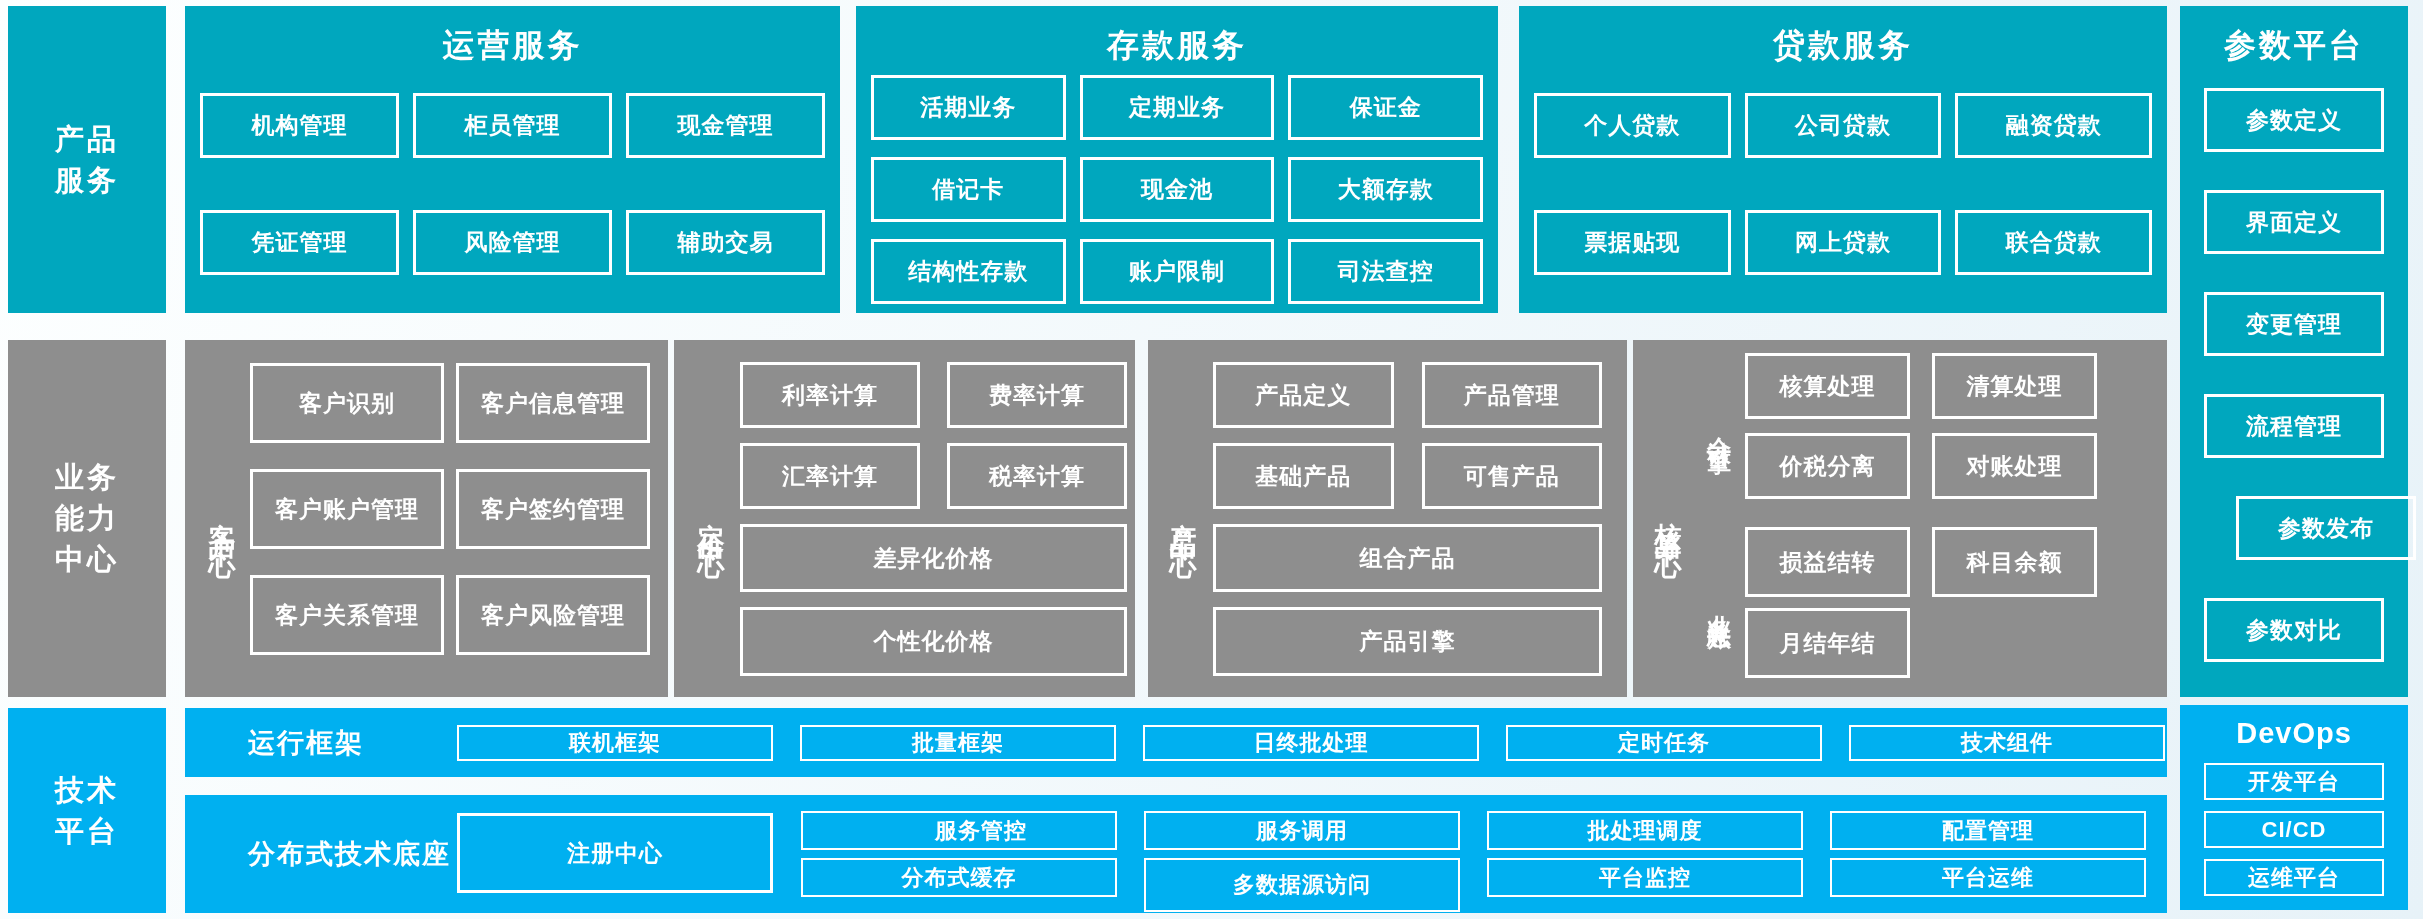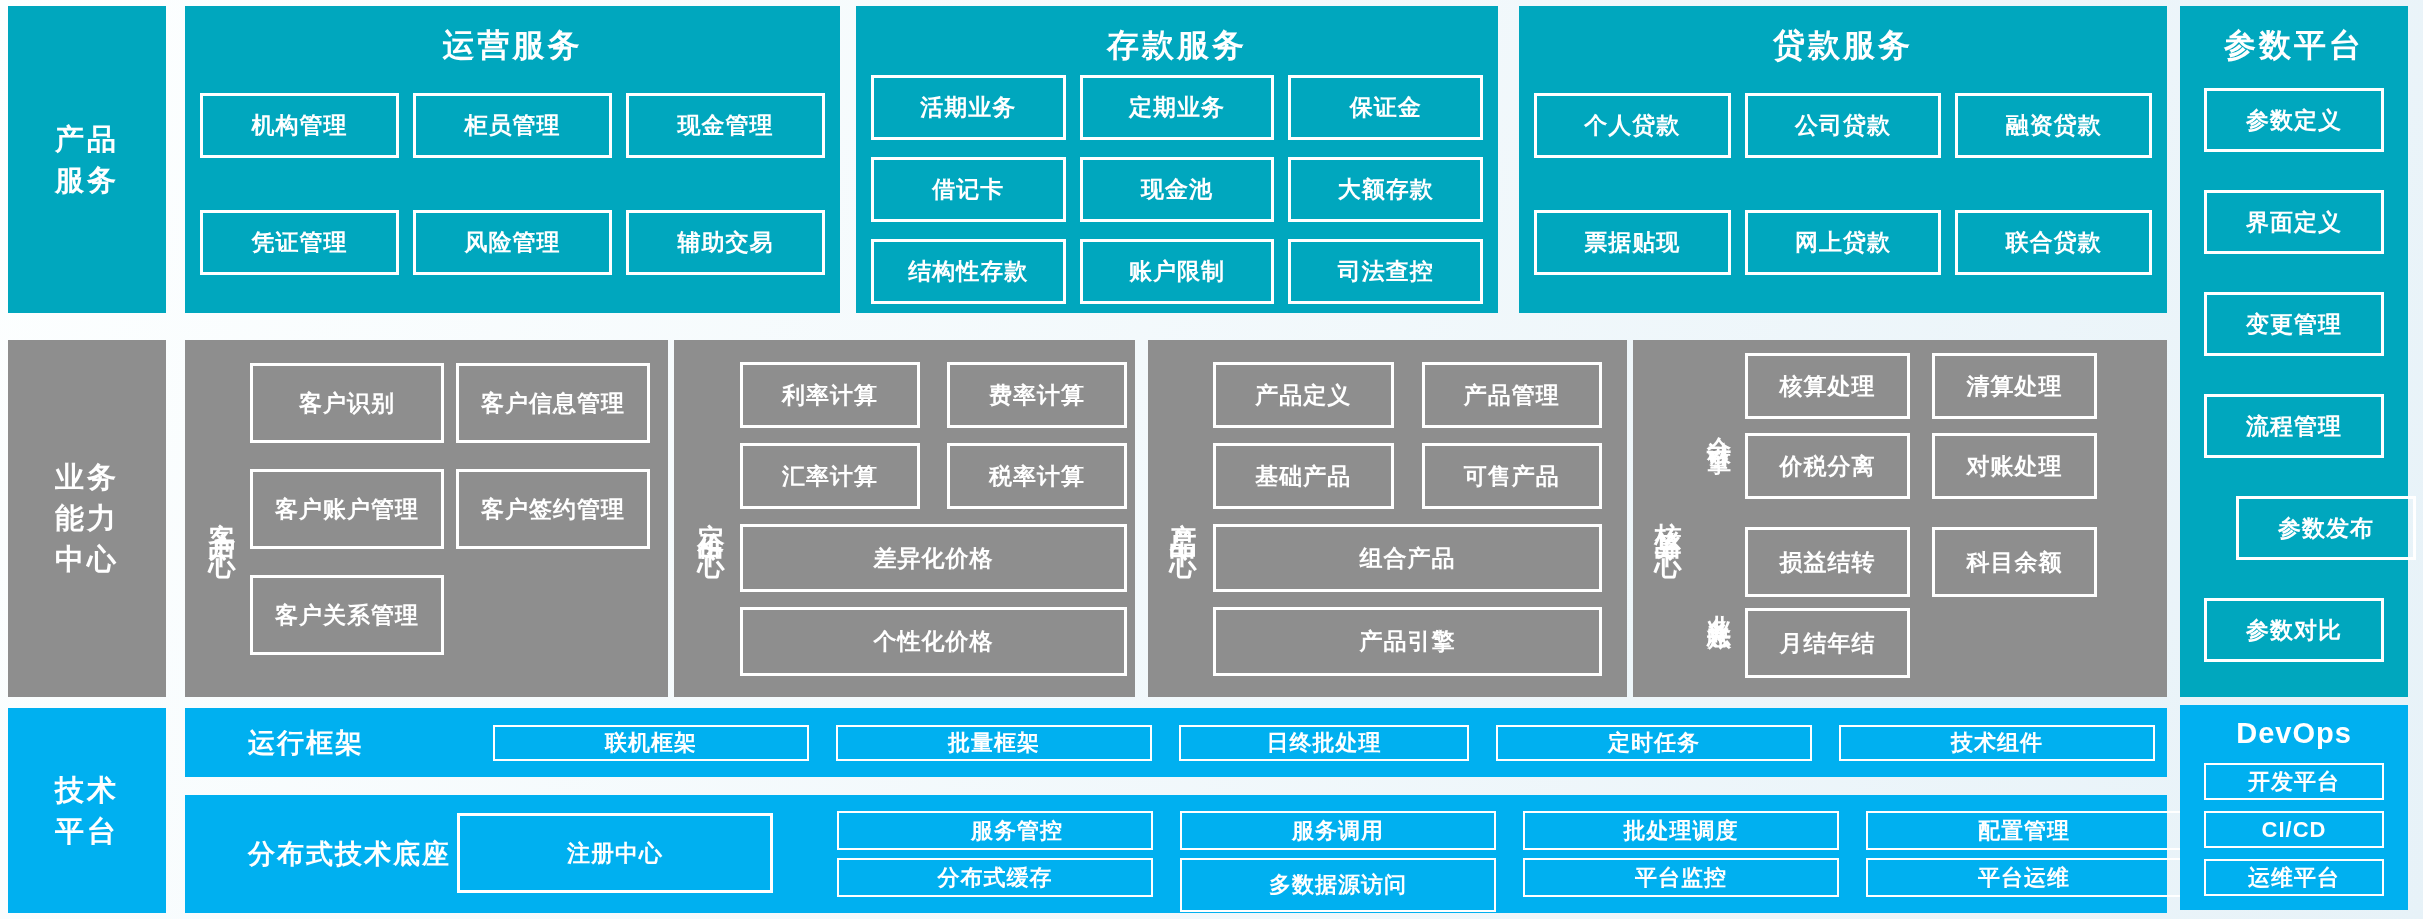--- a/index.html
+++ b/index.html
@@ -26,21 +26,21 @@
   .thin{border-width:2px;font-size:22px;}
   .grid3{position:absolute;left:15px;right:15px;display:grid;
     grid-template-columns:repeat(3,1fr);column-gap:14px;grid-auto-rows:65px;}
   .vlabel{position:absolute;top:0;height:100%;display:flex;align-items:center;justify-content:center;
     writing-mode:vertical-rl;text-orientation:upright;font-size:27px;letter-spacing:9px;}
   .vlabel-sm{position:absolute;display:flex;align-items:center;justify-content:center;
     writing-mode:vertical-rl;text-orientation:upright;font-size:24px;letter-spacing:4px;}
   .grid2{position:absolute;display:grid;grid-template-columns:1fr 1fr;}
   .wide{grid-column:1/3;}
   .vflex{position:absolute;display:flex;flex-direction:column;}
-  .hflex{position:absolute;display:flex;margin-left:36px;}
+  .hflex{position:absolute;display:flex;}
   .bandlabel{position:absolute;left:63px;top:50%;transform:translateY(-50%);
     font-size:27px;letter-spacing:2px;white-space:nowrap;}
 </style>
 </head>
 <body>
 
 <div class="stage">
 
   <div class="abs teal sidebar" style="left:8px;top:6px;width:158px;height:307px;">
     <div>产品</div>
@@ -108,20 +108,21 @@
   </div>
 
   <div class="abs gray" style="left:185px;top:340px;width:483px;height:357px;">
     <div class="vlabel" style="left:19px;">客户中心</div>
     <div class="grid2" style="left:65px;top:23px;width:400px;column-gap:12px;grid-auto-rows:80px;row-gap:26px;">
       <div class="box">客户识别</div>
       <div class="box">客户信息管理</div>
       <div class="box">客户账户管理</div>
       <div class="box">客户签约管理</div>
       <div class="box">客户关系管理</div>
+      <div class="box">客户风险管理</div>
     </div>
   </div>
 
   <div class="abs gray" style="left:674px;top:340px;width:461px;height:357px;">
     <div class="vlabel" style="left:19px;">定价中心</div>
     <div class="grid2" style="left:66px;top:22px;width:387px;column-gap:27px;grid-template-rows:66px 66px 68px 69px;row-gap:15px;">
       <div class="box">利率计算</div>
       <div class="box">费率计算</div>
       <div class="box">汇率计算</div>
       <div class="box">税率计算</div>
@@ -157,21 +158,21 @@
       <div class="box">科目余额</div>
       <div class="box">月结年结</div>
     </div>
   </div>
 
   <div class="abs blue" style="left:185px;top:708px;width:1982px;height:69px;">
     <div class="bandlabel">运行框架</div>
     <div class="hflex" style="left:272px;top:17px;gap:27px;">
       <div class="box thin" style="width:316px;height:36px;">联机框架</div>
       <div class="box thin" style="width:316px;height:36px;">批量框架</div>
-      <div class="box thin" style="width:290px;height:36px;">日终批处理</div>
+      <div class="box thin" style="width:336px;height:36px;">日终批处理</div>
       <div class="box thin" style="width:316px;height:36px;">定时任务</div>
       <div class="box thin" style="width:316px;height:36px;">技术组件</div>
     </div>
   </div>
 
   <div class="abs blue" style="left:185px;top:795px;width:1982px;height:118px;">
     <div class="bandlabel">分布式技术底座</div>
     <div class="box abs" style="left:272px;top:18px;width:316px;height:80px;">注册中心</div>
     <div class="hflex" style="left:616px;top:16px;gap:27px;">
       <div class="box thin" style="width:316px;height:39px;padding-left:44px;">服务管控</div>

